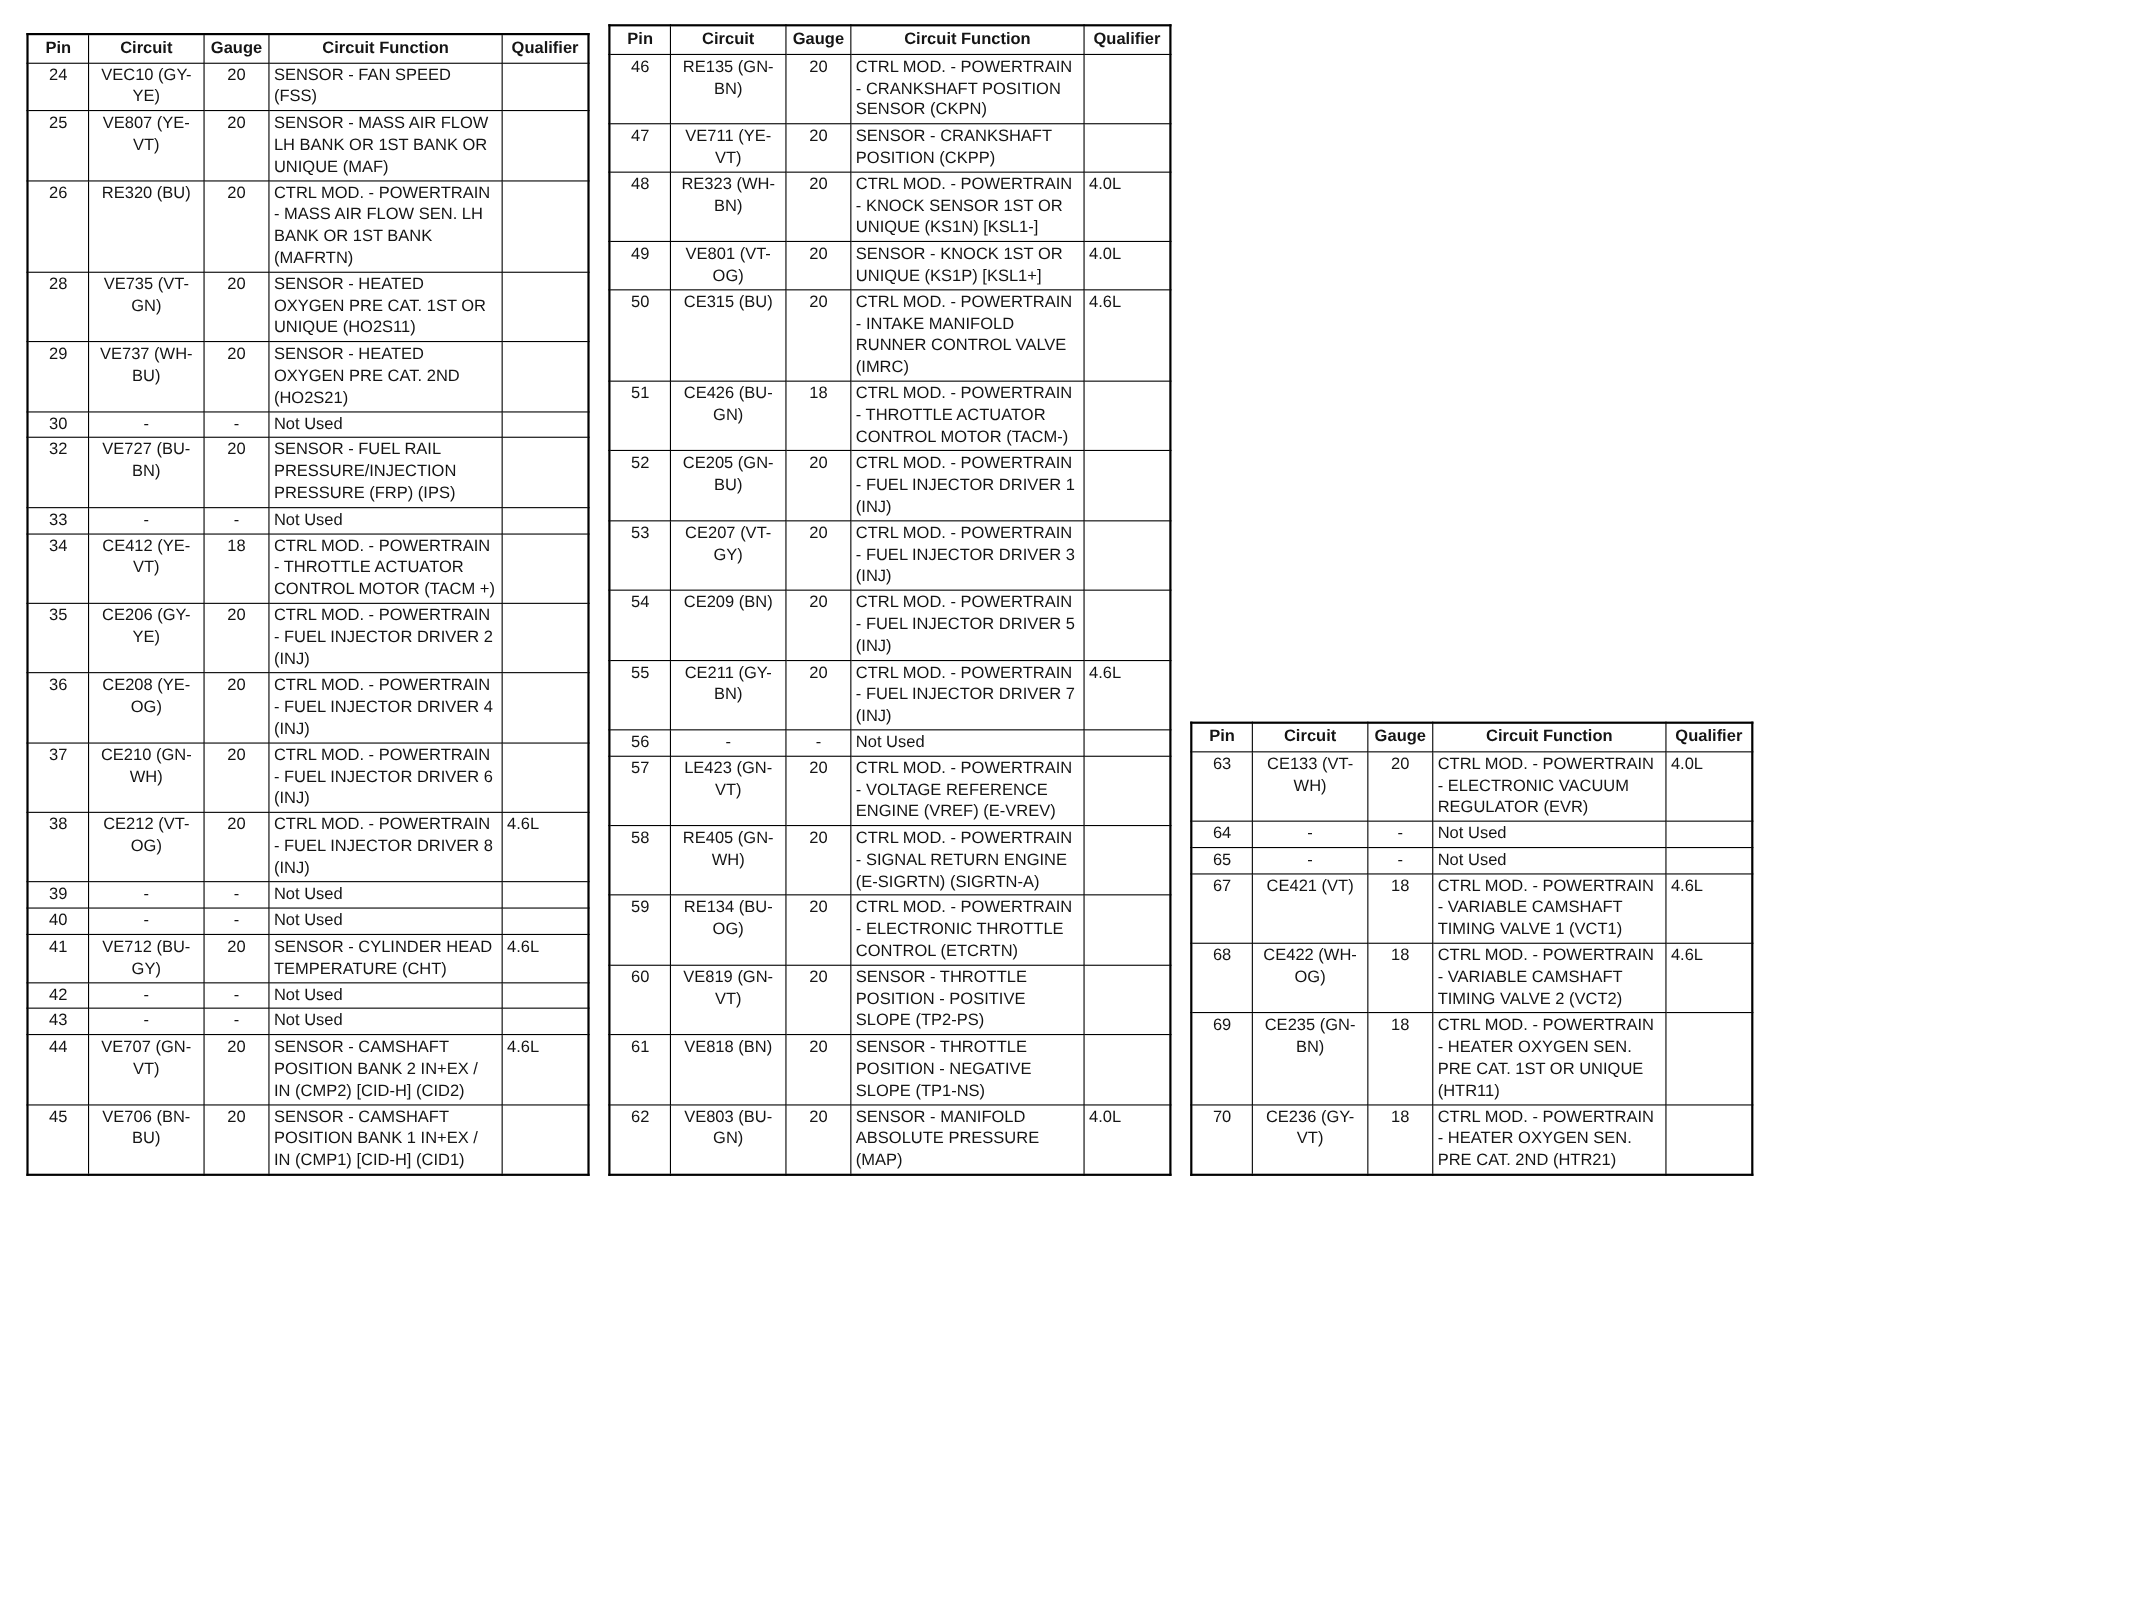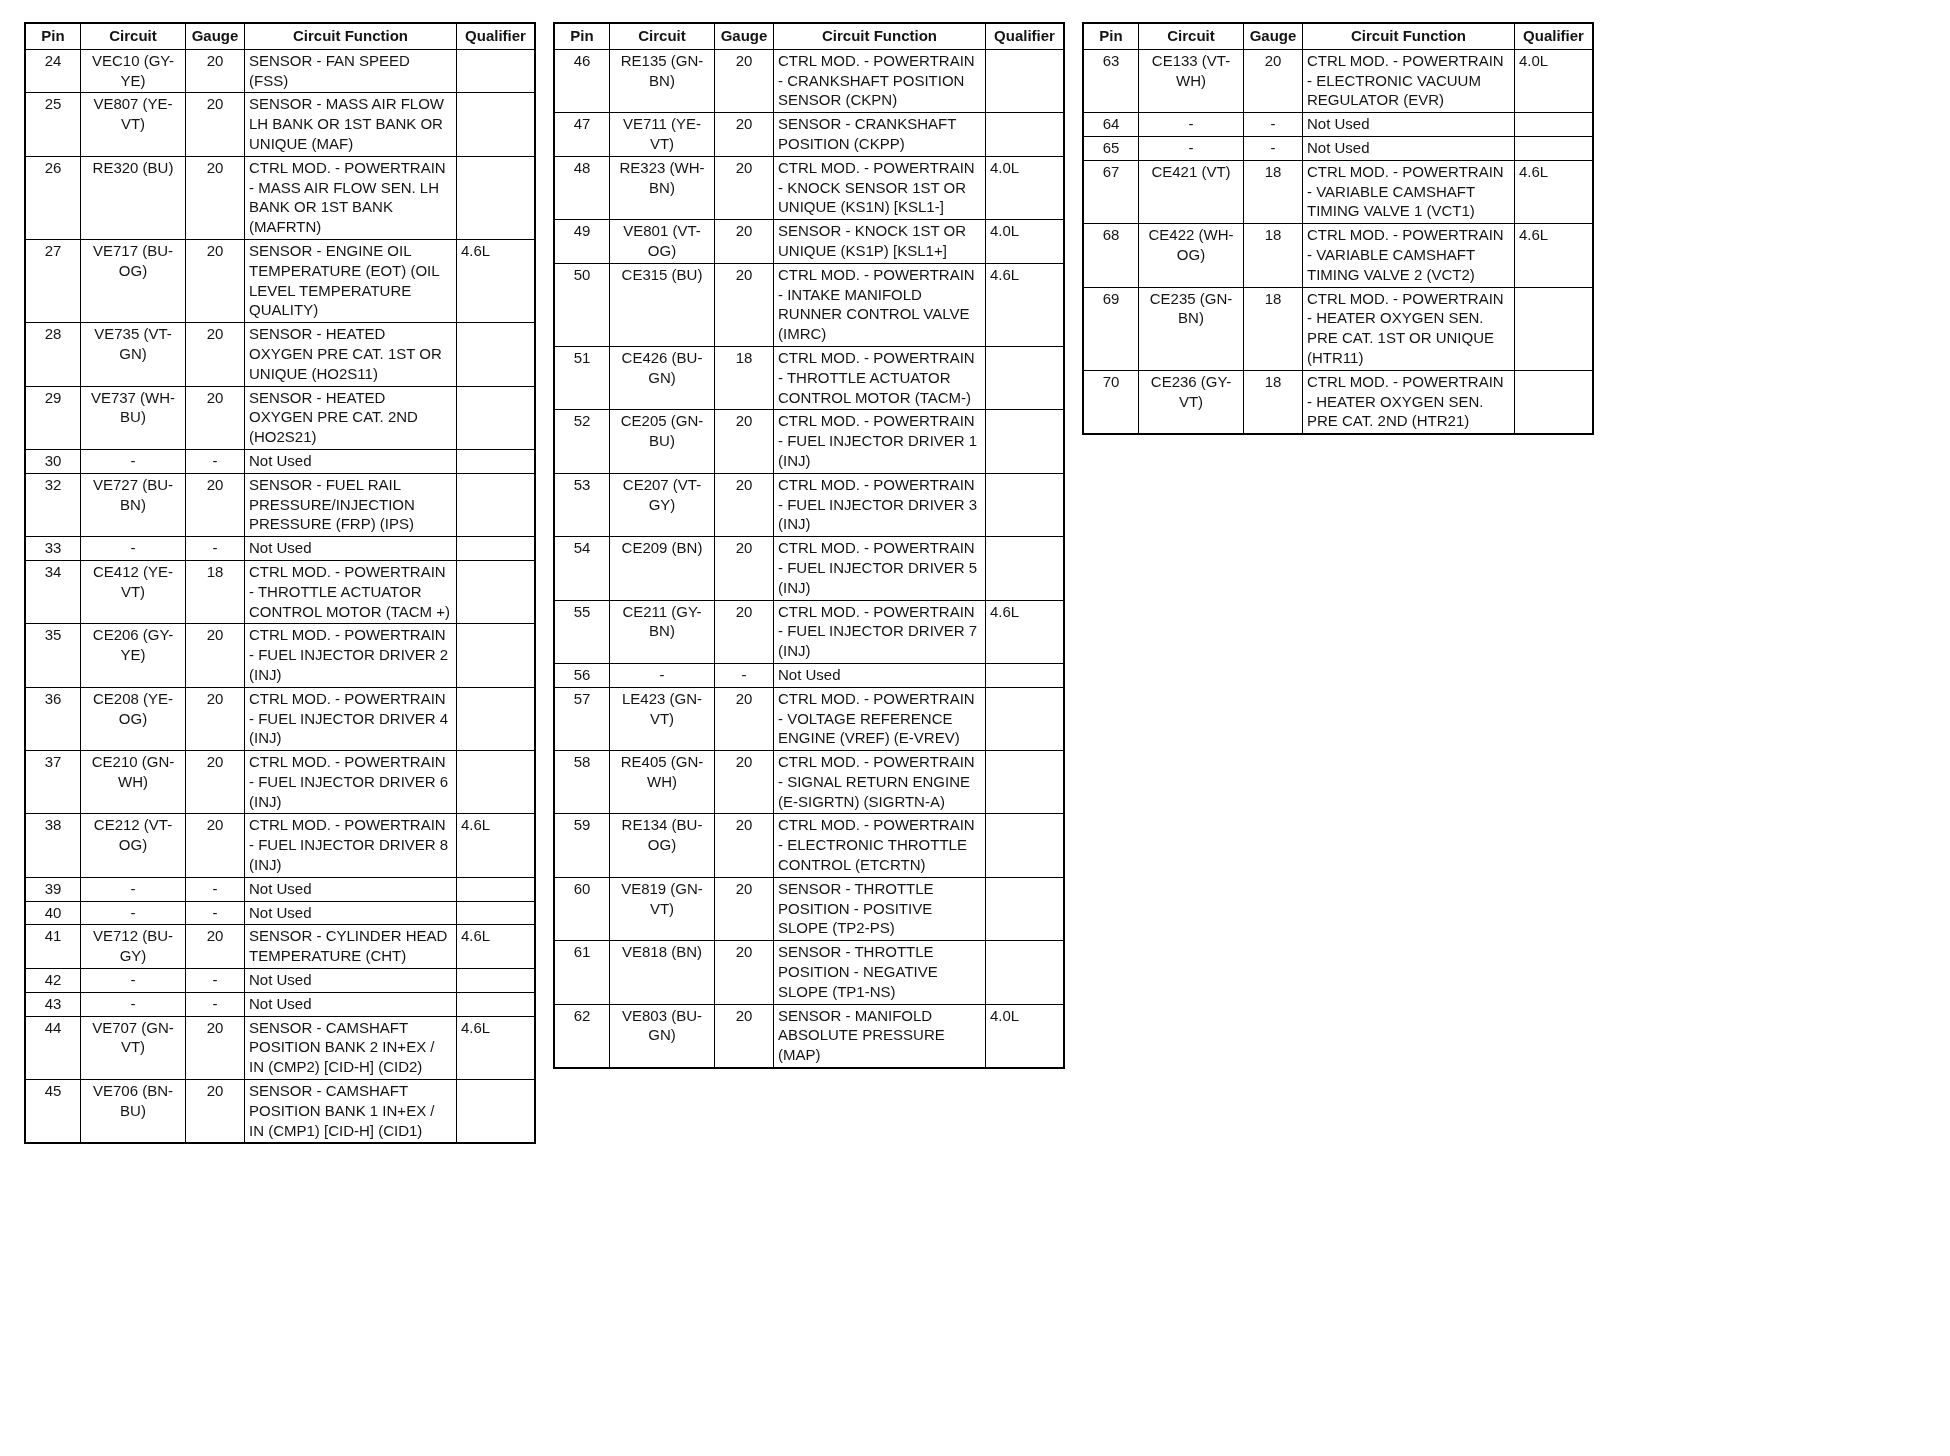--- a/index.html
+++ b/index.html
@@ -10,21 +10,21 @@
   body {
     width: 1950px;
     height: 1456px;
     overflow: hidden;
     font-family: "Liberation Sans", sans-serif;
     color: #141414;
   }
   .page {
     padding: 22px 0 0 24px;
     display: flex;
-    align-items: flex-start;
+    align-items: flex-end;
     gap: 17px;
   }
   table.pinout {
     border-collapse: collapse;
     table-layout: fixed;
     width: 492px;
     border: 2px solid #000;
     background: #fff;
   }
   table.pinout th,
@@ -77,27 +77,20 @@
           <td class="col4"></td>
         </tr>
         <tr>
           <td class="col0">26</td>
           <td class="col1">RE320 (BU)</td>
           <td class="col2">20</td>
           <td class="col3">CTRL MOD. - POWERTRAIN - MASS AIR FLOW SEN. LH BANK OR 1ST BANK (MAFRTN)</td>
           <td class="col4"></td>
         </tr>
         <tr>
-          <td class="col0">27</td>
-          <td class="col1">VE717 (BU-OG)</td>
-          <td class="col2">20</td>
-          <td class="col3">SENSOR - ENGINE OIL TEMPERATURE (EOT) (OIL LEVEL TEMPERATURE QUALITY)</td>
-          <td class="col4">4.6L</td>
-        </tr>
-        <tr>
           <td class="col0">28</td>
           <td class="col1">VE735 (VT-GN)</td>
           <td class="col2">20</td>
           <td class="col3">SENSOR - HEATED OXYGEN PRE CAT. 1ST OR UNIQUE (HO2S11)</td>
           <td class="col4"></td>
         </tr>
         <tr>
           <td class="col0">29</td>
           <td class="col1">VE737 (WH-BU)</td>
           <td class="col2">20</td>

